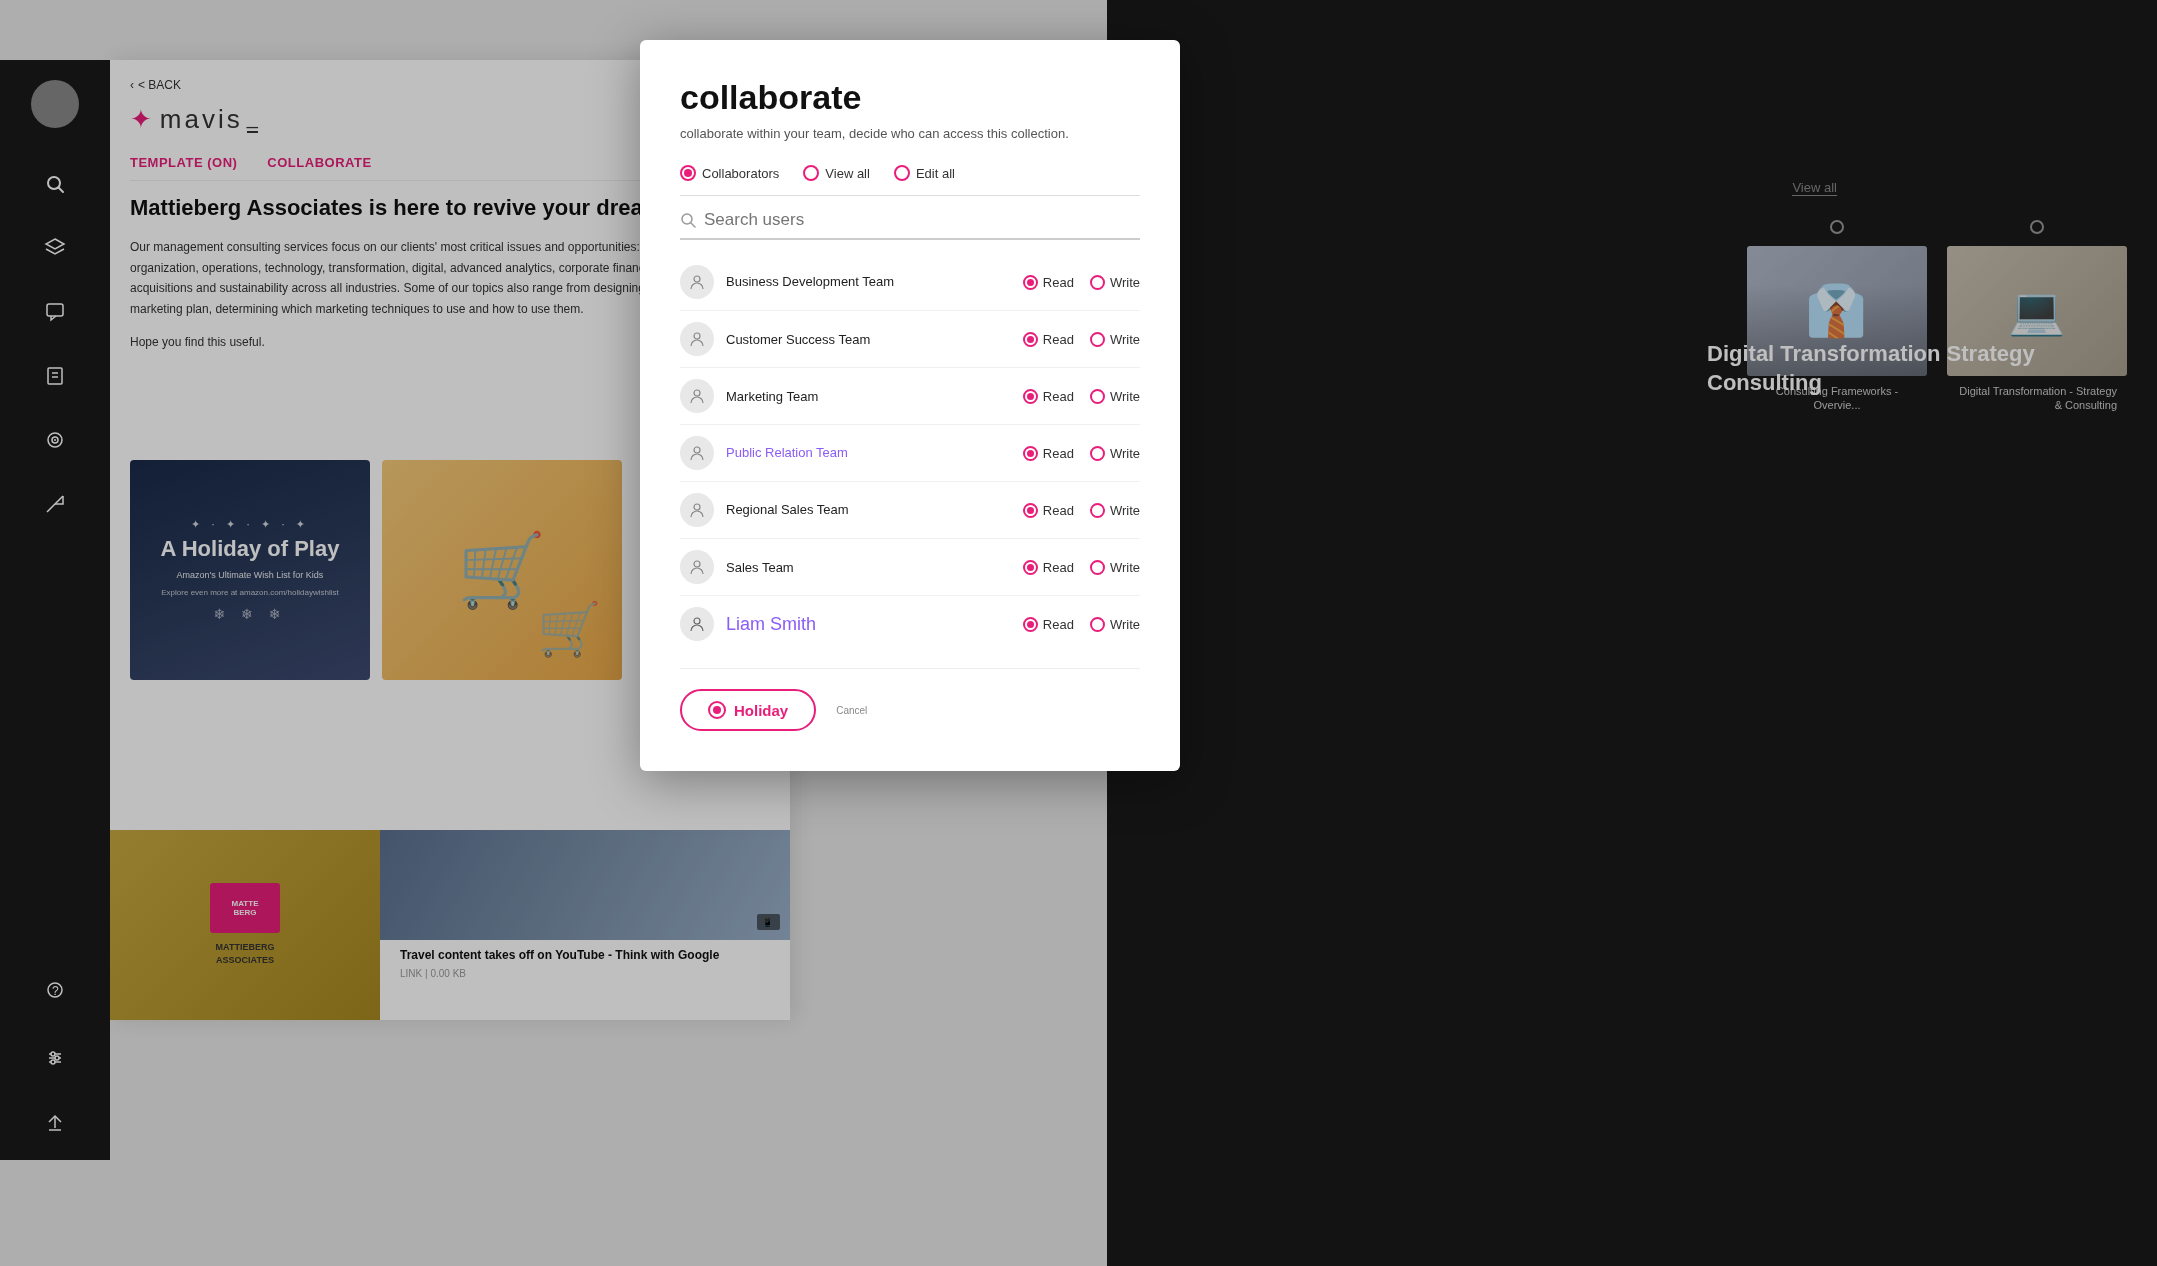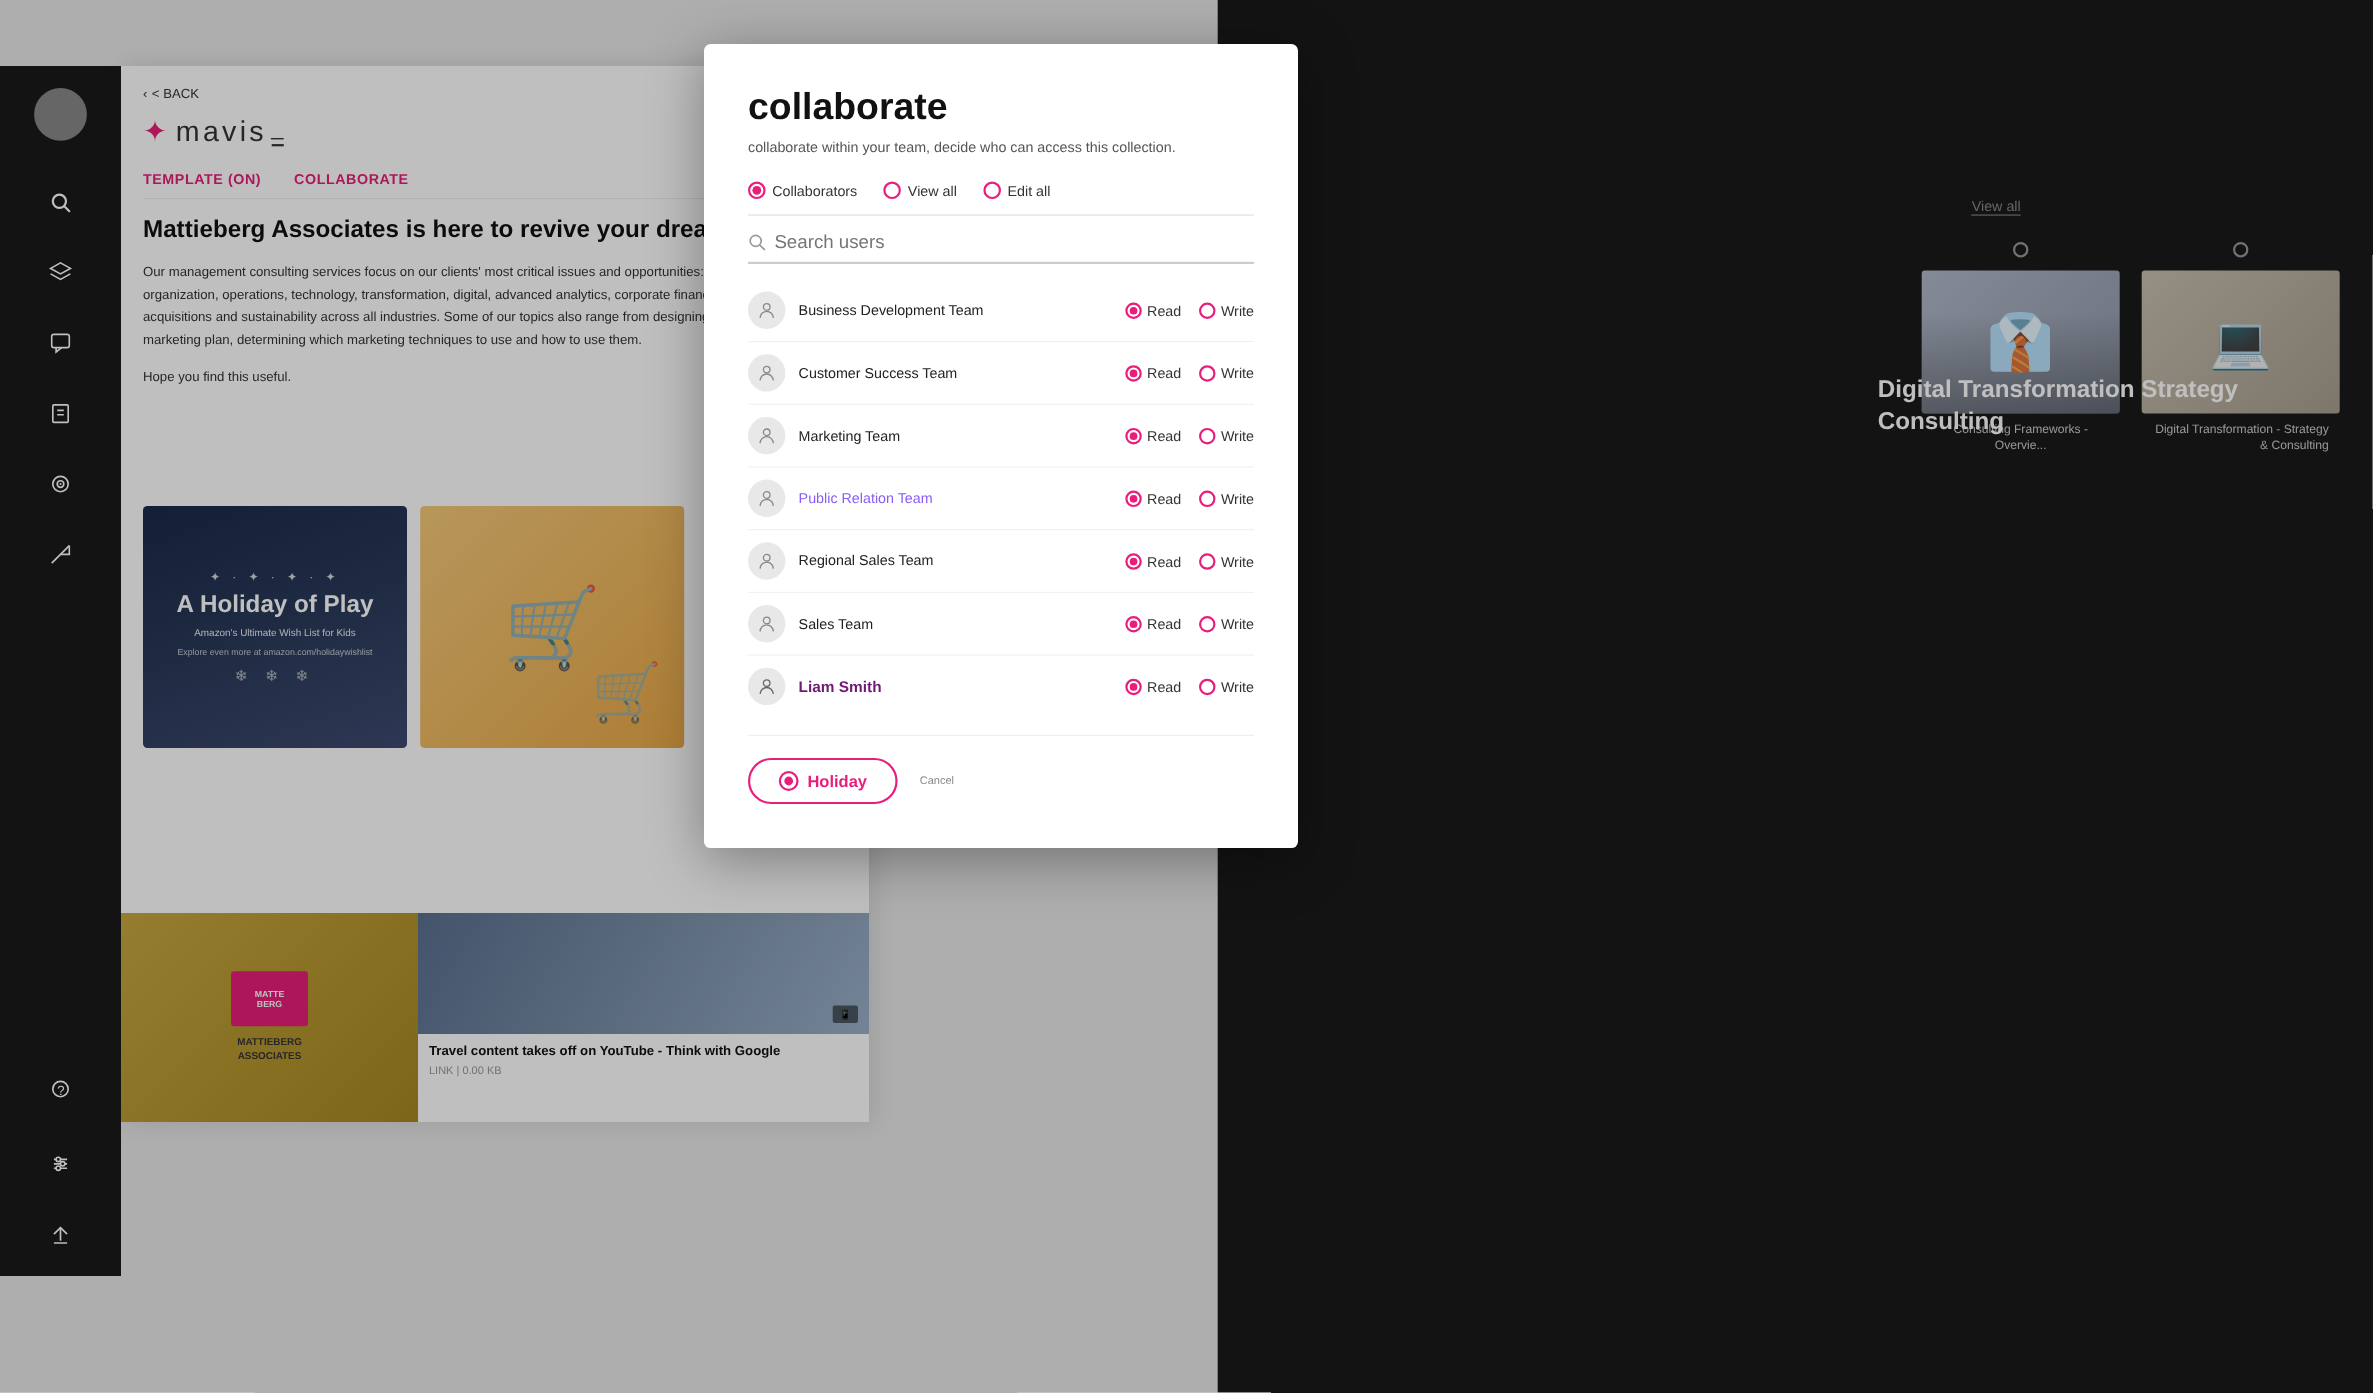--- a/index.html
+++ b/index.html
@@ -258,21 +258,21 @@
   </div>
 
   <div style="
     position:absolute;bottom:0;left:270px;right:0;height:190px;
     background:#fff;
     display:flex;flex-direction:column;overflow:hidden;
   ">
     <div style="height:110px;background:linear-gradient(120deg,#5a7090 0%,#7a90a8 50%,#9ab0c8 100%);position:relative;">
       <div style="position:absolute;bottom:10px;right:10px;background:rgba(0,0,0,0.5);color:#fff;font-size:9px;padding:3px 6px;border-radius:2px;">📱</div>
     </div>
-    <div style="padding:8px 10px;">
+    <div style="padding:8px 20px;">
       <div style="
         font-size:12px;font-weight:700;color:#111;line-height:1.3;margin-bottom:4px;
       ">Travel content takes off on YouTube - Think with Google</div>
       <div style="
         font-size:10px;color:#999;
       ">LINK | 0.00 KB</div>
     </div>
   </div>
 </div>
 
@@ -588,21 +588,21 @@
     ">
       <div style="
         width:34px;height:34px;border-radius:50%;background:#e8e8e8;
         display:flex;align-items:center;justify-content:center;flex-shrink:0;
       ">
         <svg width="18" height="18" viewBox="0 0 18 18" fill="none">
           <circle cx="9" cy="6" r="3" stroke="#666" stroke-width="1.2"></circle>
           <path d="M3 16c0-3.3 2.7-6 6-6s6 2.7 6 6" stroke="#666" stroke-width="1.2" fill="none"></path>
         </svg>
       </div>
-      <span style="flex:1;font-size:14px;color:#701a75;font-weight:700;">Liam Smith</span>
+      <span style="flex:1;font-size:18px;color:#8b5cf6;font-weight:400;">Liam Smith</span>
       <div style="display:flex;gap:16px;align-items:center;">
         <div style="display:flex;align-items:center;gap:5px;cursor:pointer;">
           <div style="width:15px;height:15px;border-radius:50%;border:2px solid #e91e7a;display:flex;align-items:center;justify-content:center;">
             <div style="width:7px;height:7px;border-radius:50%;background:#e91e7a;"></div>
           </div>
           <span style="font-size:13px;color:#333;">Read</span>
         </div>
         <div style="display:flex;align-items:center;gap:5px;cursor:pointer;">
           <div style="width:15px;height:15px;border-radius:50%;border:2px solid #e91e7a;"></div>
           <span style="font-size:13px;color:#333;">Write</span>

